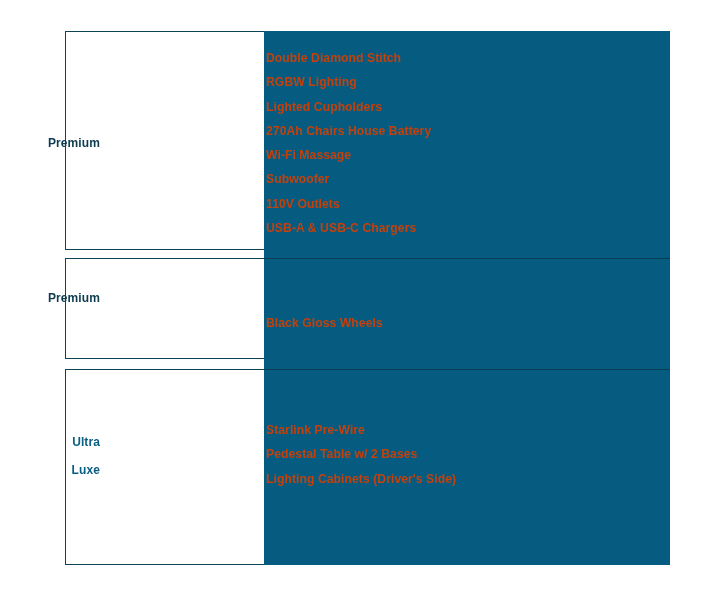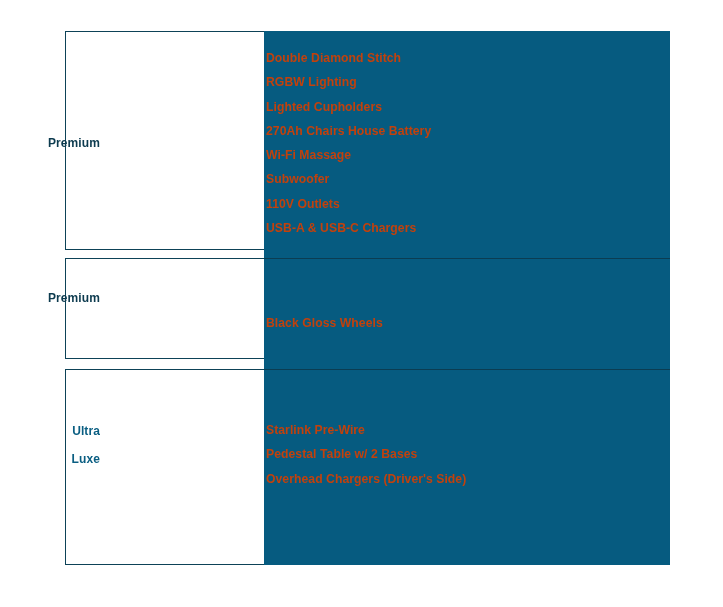--- a/index.html
+++ b/index.html
@@ -128,24 +128,24 @@
   </div>
 
   <div class="feature-group group-sport">
     <div class="feature-item">Black Gloss Wheels</div>
   </div>
 
   <div class="h-line" style="top:369px; width:199px;"></div>
   <div class="v-line" style="top:369px; height:196px;"></div>
   <div class="h-line" style="top:564px; width:199px;"></div>
 
-  <div class="tier-label" style="left:0px; top:417px;text-align:right;">
+  <div class="tier-label" style="left:0px; top:428px;text-align:right;">
     <span class="word blue">Ultra</span>
     <span class="word blue">Luxe</span>
   </div>
 
   <div class="feature-group group-luxe">
     <div class="feature-item">Starlink Pre-Wire</div>
     <div class="feature-item">Pedestal Table w/ 2 Bases</div>
-    <div class="feature-item">Overhead Chargers (Driver's Side)</div>
+    <div class="feature-item">Lighting Cabinets (Driver's Side)</div>
   </div>
 
 </div>
 
 </body></html>

